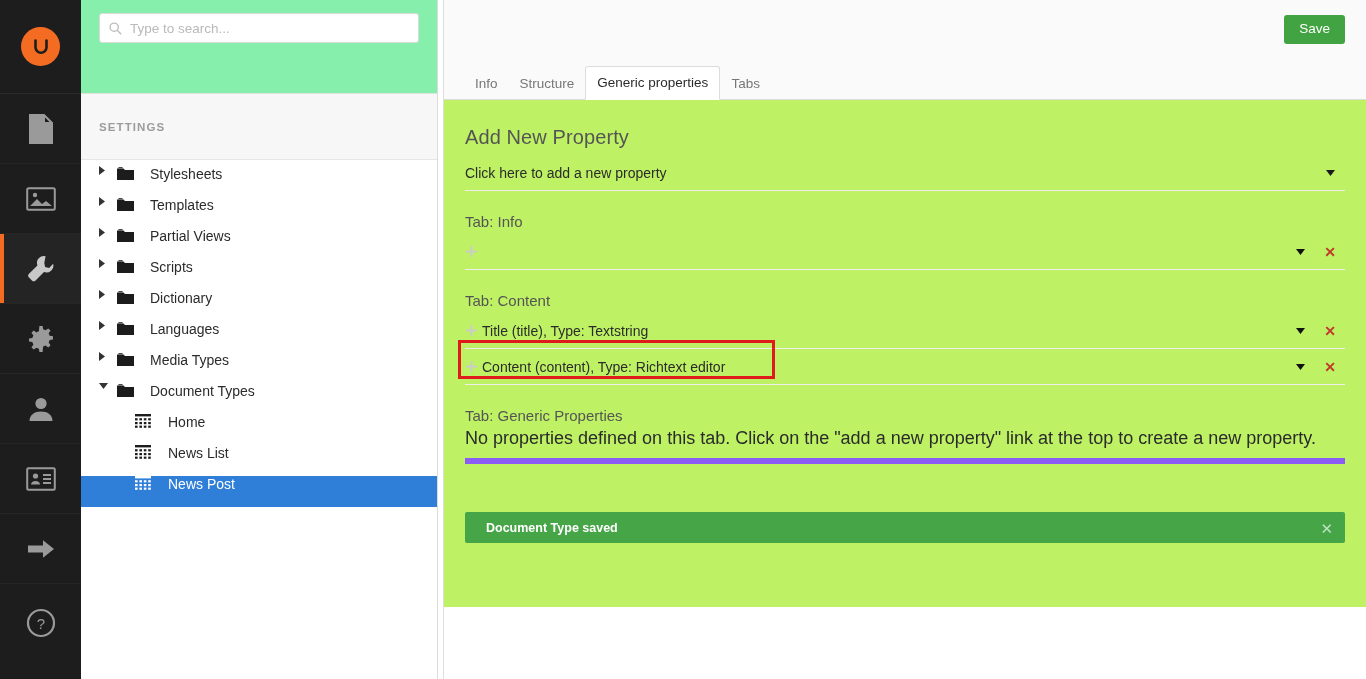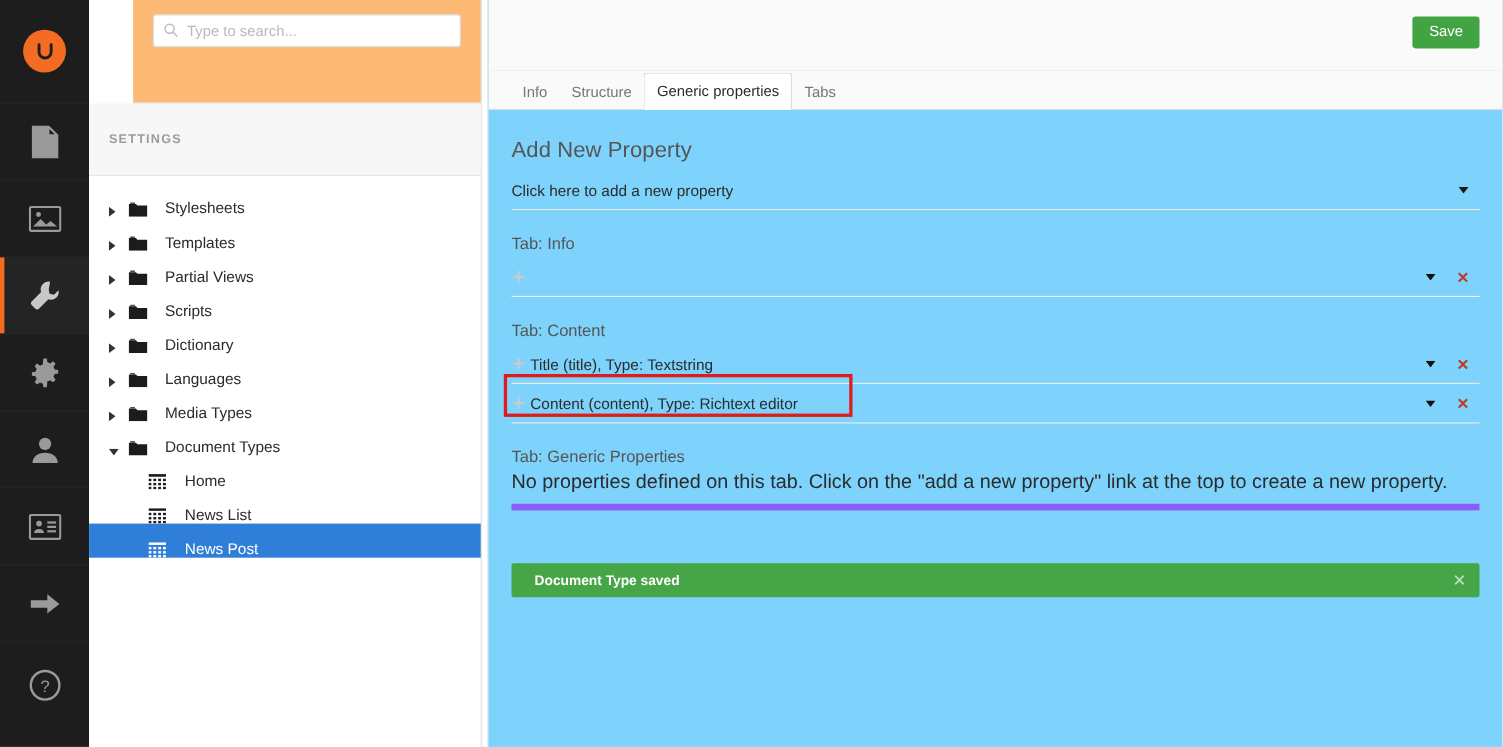--- a/index.html
+++ b/index.html
@@ -52,24 +52,23 @@
   
   .tree-panel {
     width: 357px; flex: 0 0 357px;
     height: 679px;
     background: #fff;
     border-right: 1px solid #dcdcdc;
     position: relative;
   }
   .tree-search-wrap {
     height: 94px;
-    background: #fdba74;
+    background: #86efac;
     border-bottom: 1px solid #e2e2e2;
     padding: 13px 18px 0 18px;
-    margin-left: 40px;
   }
   .search-box {
     position: relative;
     height: 30px;
     background: #fff;
     border: 1px solid #d9d9d9;
     border-radius: 3px;
     display: flex; align-items: center;
     padding-left: 30px;
   }
@@ -95,21 +94,21 @@
   }
   .tree-section-head span {
     font-size: 11.5px;
     letter-spacing: 1.1px;
     color: #9c9c9c;
     font-weight: bold;
   }
   .tree-list { padding-top: 6px; }
   .tree-row {
     height: 31px;
-    display: flex; align-items: flex-end;
+    display: flex; align-items: flex-start;
     padding-left: 18px;
     cursor: pointer;
     font-size: 14px;
     color: #2b2b2b;
   }
   .tree-row.selected { background: #2f7fd8; color: #fff; }
   .tree-row .caret {
     width: 18px; flex: 0 0 18px;
     display: flex; align-items: center; justify-content: flex-start;
   }
@@ -128,22 +127,22 @@
   .gutter {
     width: 6px; flex: 0 0 6px;
     background: #fff;
     border-right: 1px solid #dedede;
     height: 679px;
   }
 
   
   .content {
     flex: 1 1 auto;
-    height: 679px;
-    background: #7dd3fc;
+    height: 607px;
+    background: #bef264;
     position: relative;
     overflow: hidden;
   }
   .content-top {
     height: 64px;
     background: #fafafa;
     border-bottom: 1px solid #fafafa;
     position: relative;
   }
   .save-btn {

